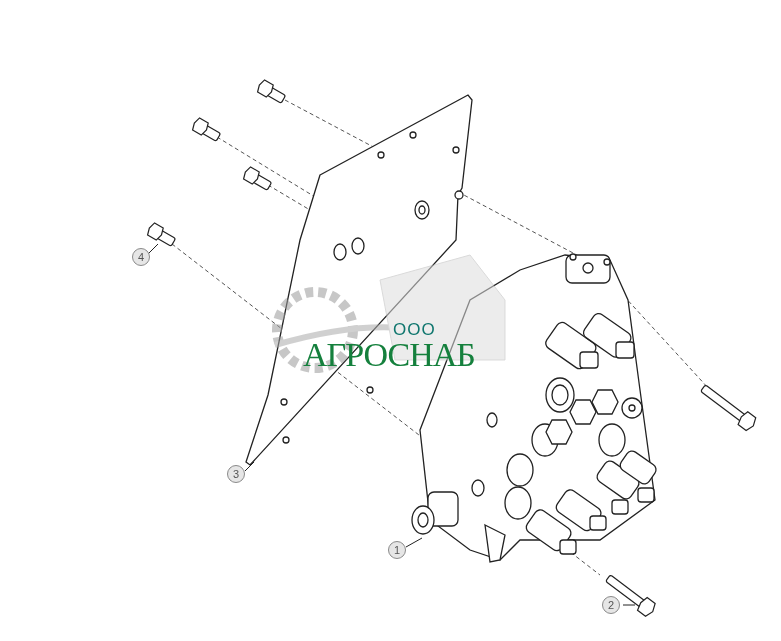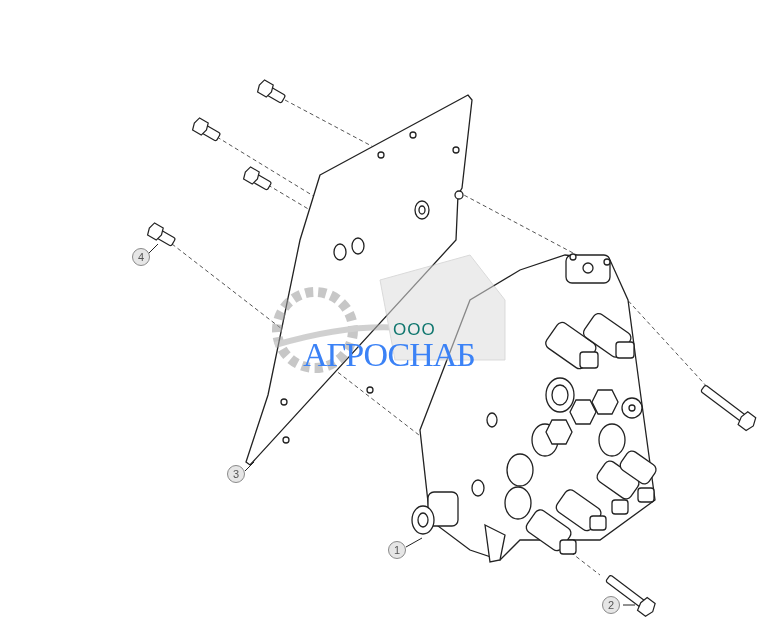--- a/index.html
+++ b/index.html
@@ -1,20 +1,20 @@
 <!DOCTYPE html>
 <html><head>
 <meta charset="utf-8">
 <style>
   html, body { margin:0; padding:0; background:#ffffff; }
   body { width:781px; height:641px; position:relative; overflow:hidden; font-family:"Liberation Sans", sans-serif; }
   svg { position:absolute; left:0; top:0; }
   .callout-label { position:absolute; width:18px; height:18px; border-radius:50%; background:#e6e6e6; border:1px solid #8a8a8a; font-size:11px; color:#555; display:flex; align-items:center; justify-content:center; box-sizing:border-box; font-family:"Liberation Sans", sans-serif; }
   .wm-ooo { position:absolute; left:393px; top:320px; font-size:17px; color:#0f766e; letter-spacing:1px; font-family:"Liberation Sans", sans-serif; }
-  .wm-name { position:absolute; left:303px; top:336px; font-size:34px; color:#3b82f6; font-family:"Liberation Serif", serif; letter-spacing:-1px; }
+  .wm-name { position:absolute; left:303px; top:336px; font-size:34px; color:#15803d; font-family:"Liberation Serif", serif; letter-spacing:-1px; }
 </style>
 </head>
 <body>
 
 <svg width="781" height="641" viewBox="0 0 781 641">
 
   <g stroke="#555" stroke-width="1" stroke-dasharray="4,3" fill="none">
     <line x1="285" y1="100" x2="590" y2="262"></line>
     <line x1="217" y1="137" x2="320" y2="200"></line>
     <line x1="268" y1="185" x2="310" y2="210"></line>

